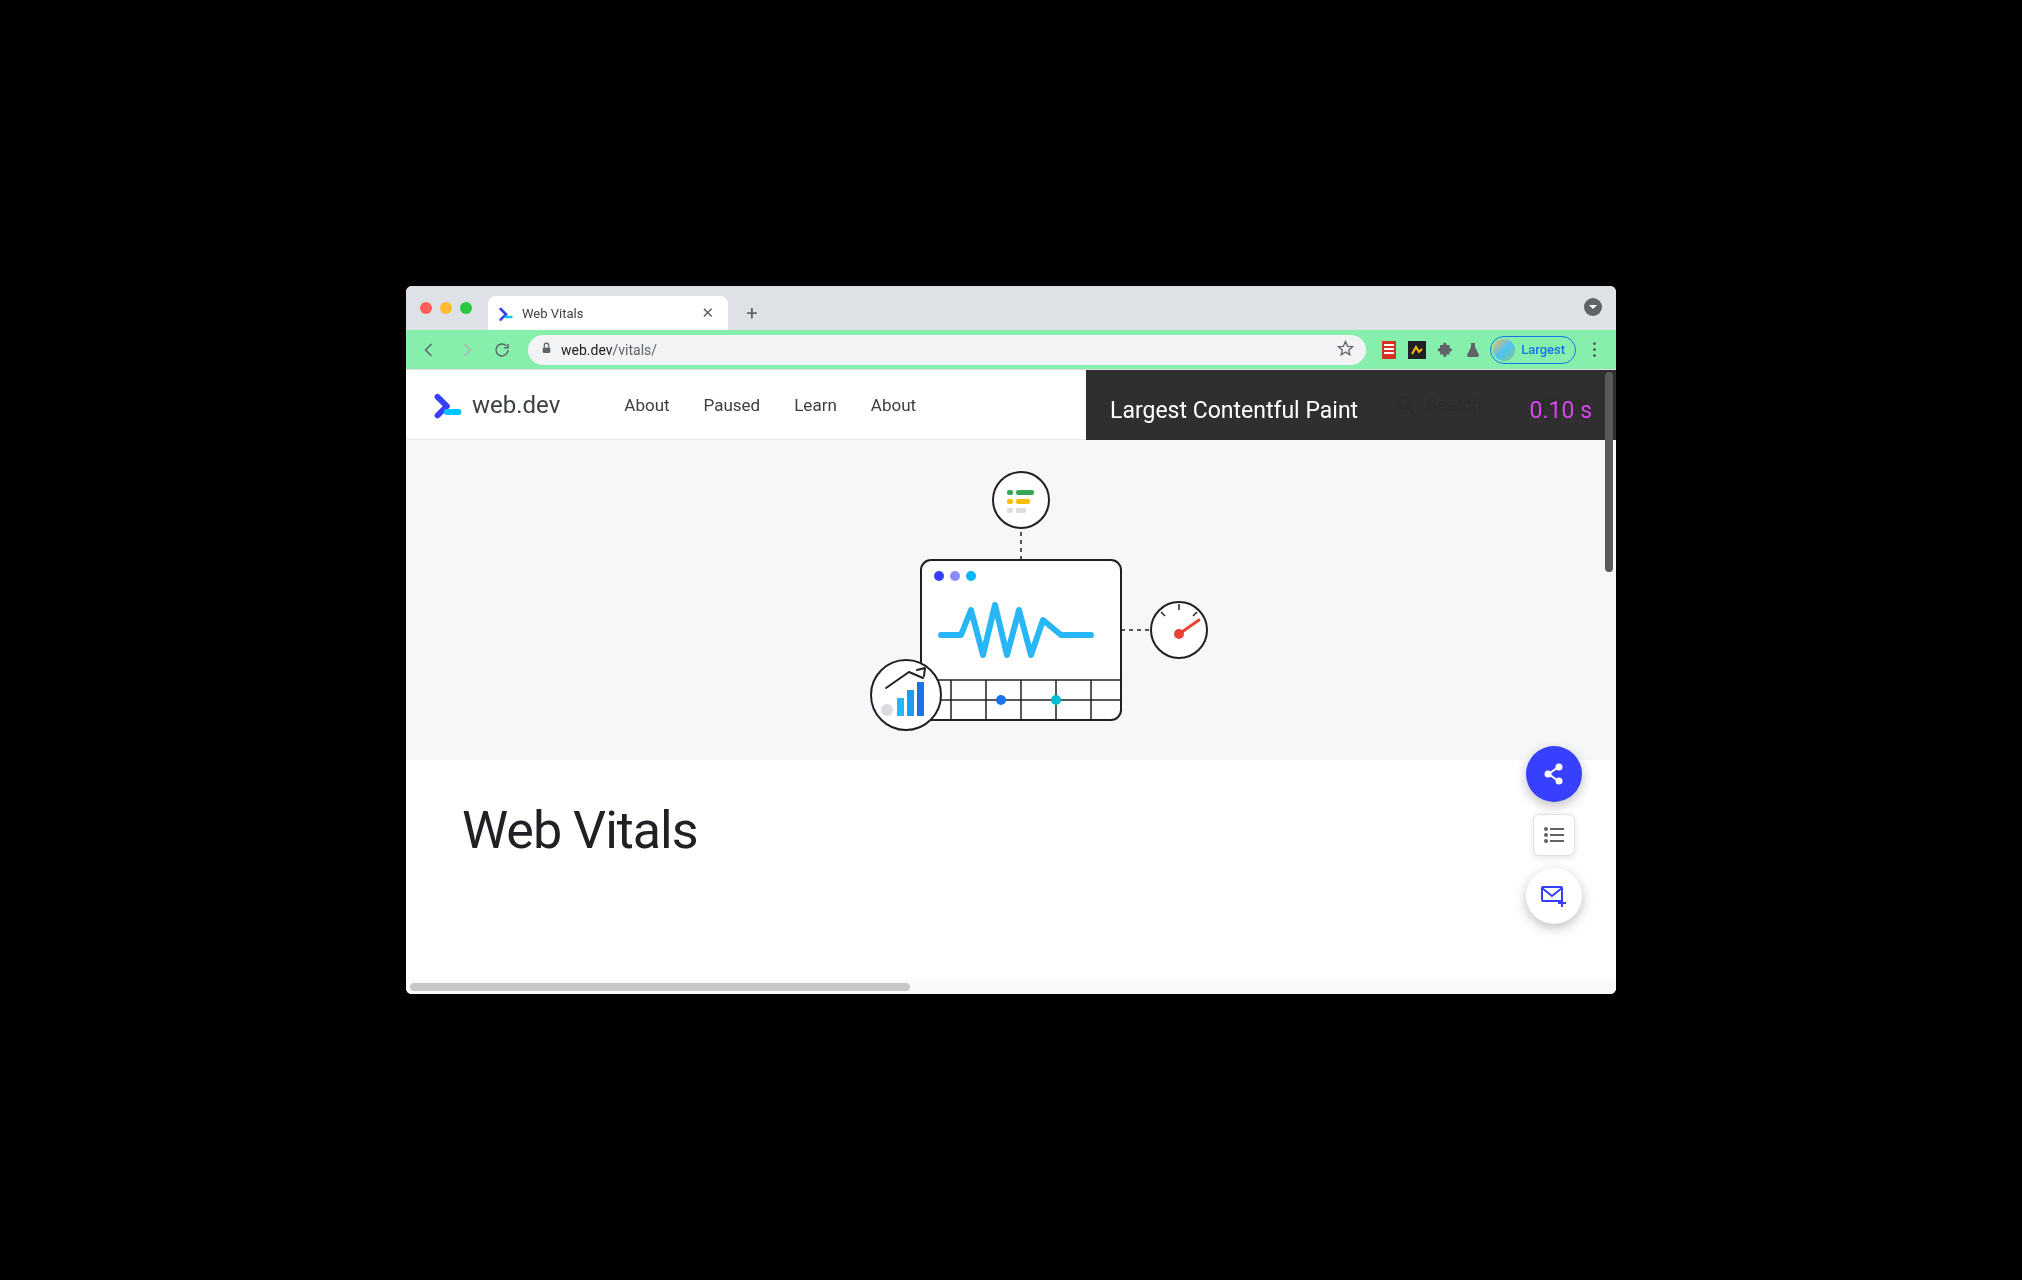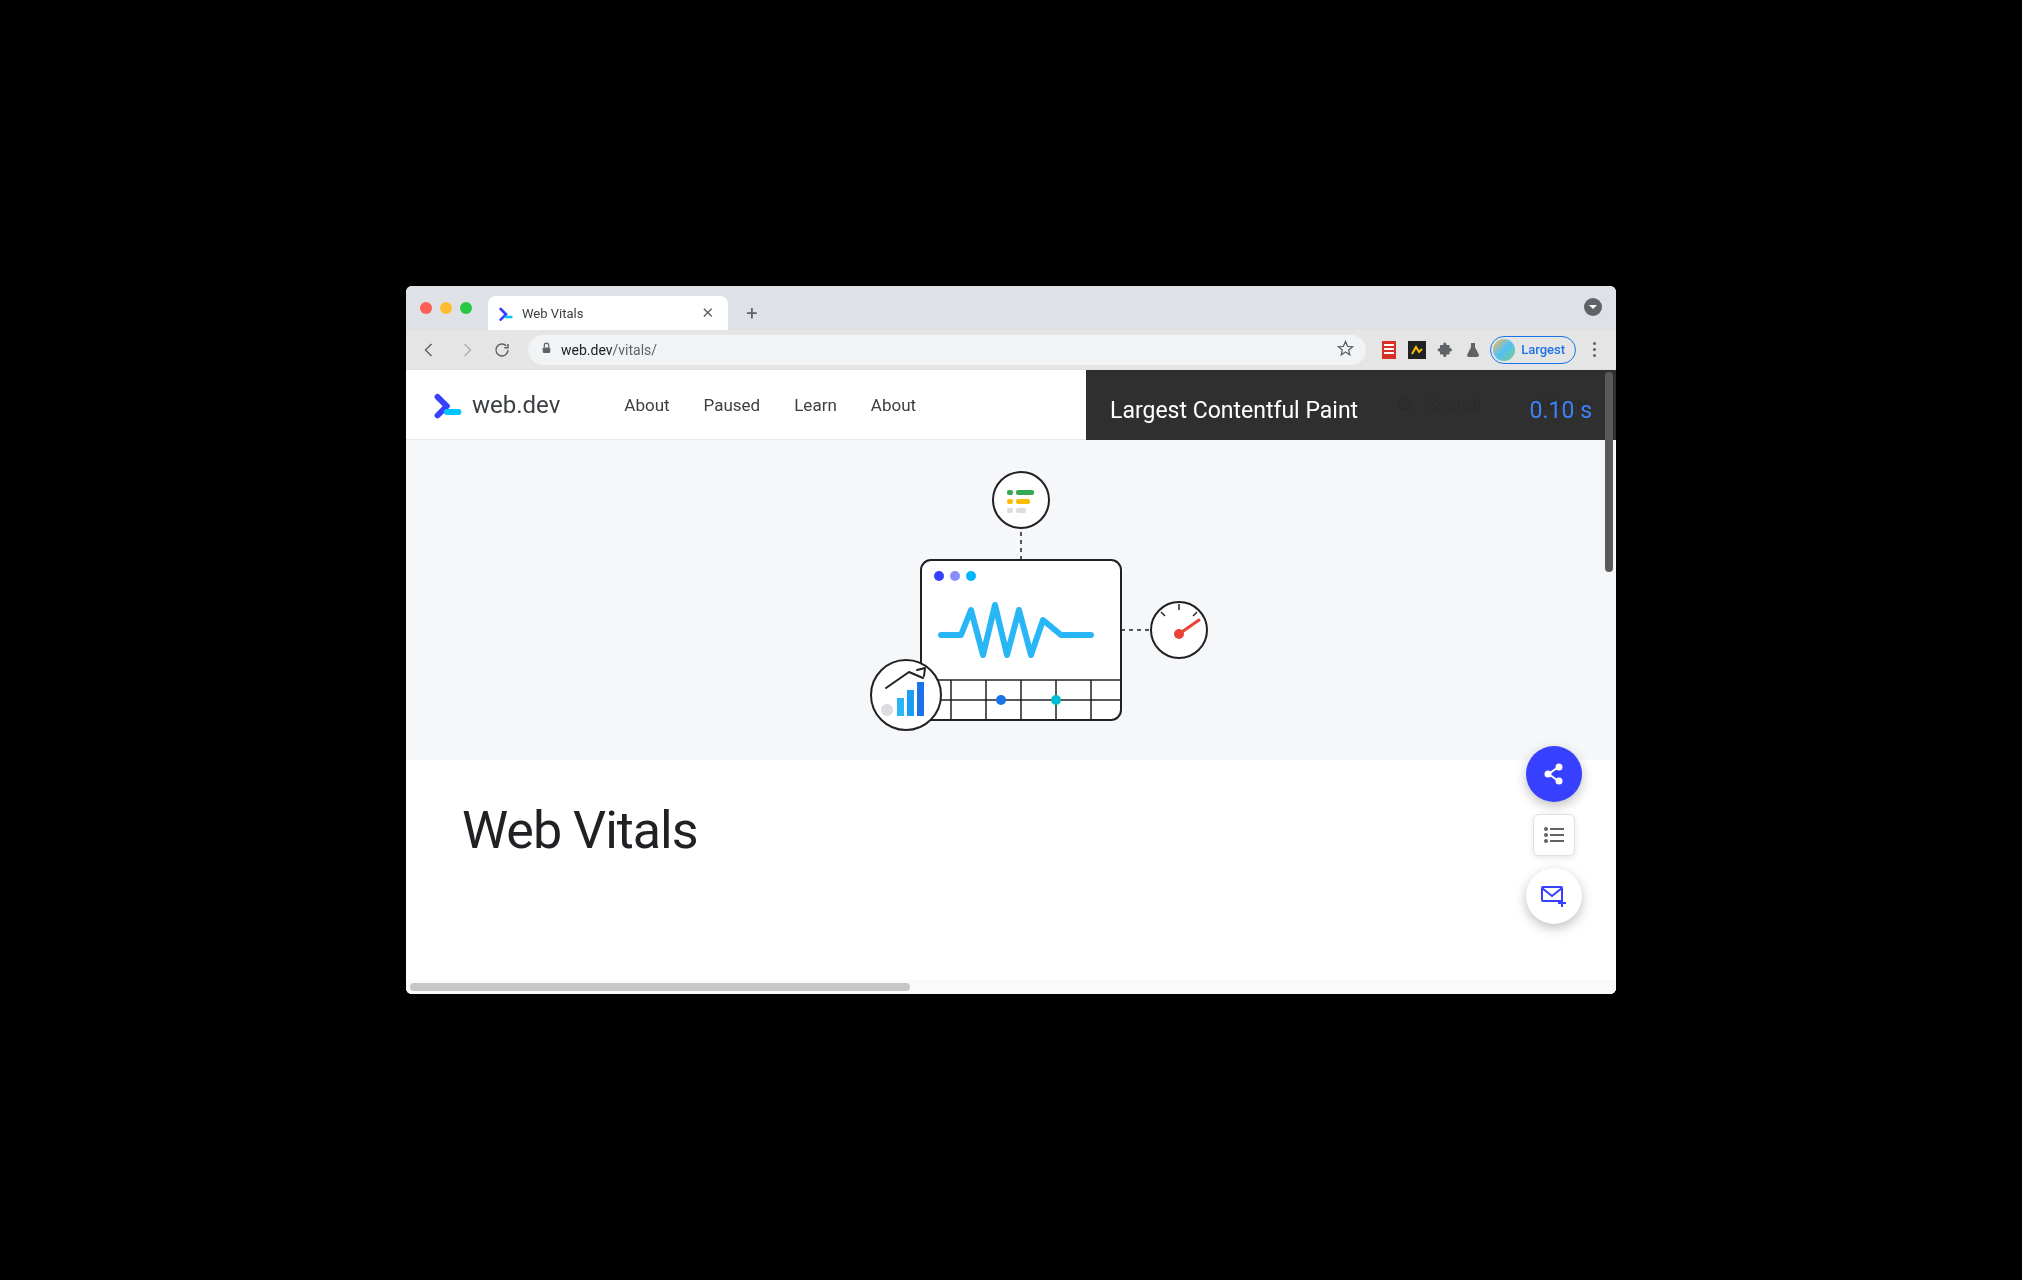--- a/index.html
+++ b/index.html
@@ -65,21 +65,21 @@
   }
   .tab-strip .overflow {
     position:absolute; right:14px; top:12px;
     width:18px;height:18px;border-radius:50%;
     background:#5f6368;display:flex;align-items:center;justify-content:center;
   }
   .tab-strip .overflow svg{width:10px;height:10px;fill:#fff;}
   
   .toolbar {
     height: 40px;
-    background:#e5e5e5;
+    background:#86efac;
     border-bottom:1px solid #e0e0e0;
     display:flex;
     align-items:center;
     padding:0 8px;
     gap:4px;
   }
   .tb-btn {
     width:32px;height:32px;display:flex;align-items:center;justify-content:center;
     border-radius:50%;color:#5f6368;
   }
@@ -118,21 +118,21 @@
   .site-search{margin-left:auto;display:flex;align-items:center;gap:10px;color:#5f6368;font-size:18px;}
   .signin{margin-left:40px;font-weight:500;letter-spacing:0.5px;color:#3c4043;font-size:15px;}
   
   .vitals-overlay{
     position:absolute;top:0;right:0;
     width:530px;background:rgba(40,40,40,0.97);
     color:#fff;padding:18px 24px 22px 24px;
     font-size:23px;
   }
   .vitals-row{display:flex;justify-content:space-between;align-items:center;height:44px;text-align:right;}
-  .vitals-val-good{color:#3b82f6;font-weight:400;}
+  .vitals-val-good{color:#d946ef;font-weight:400;}
   .vitals-val-none{color:#ddd;}
   
   .hero{
     background:#f6f7f9;
     height:320px;
     display:flex;align-items:center;justify-content:center;
     position:relative;
   }
   .hero svg{overflow:visible;}
   

